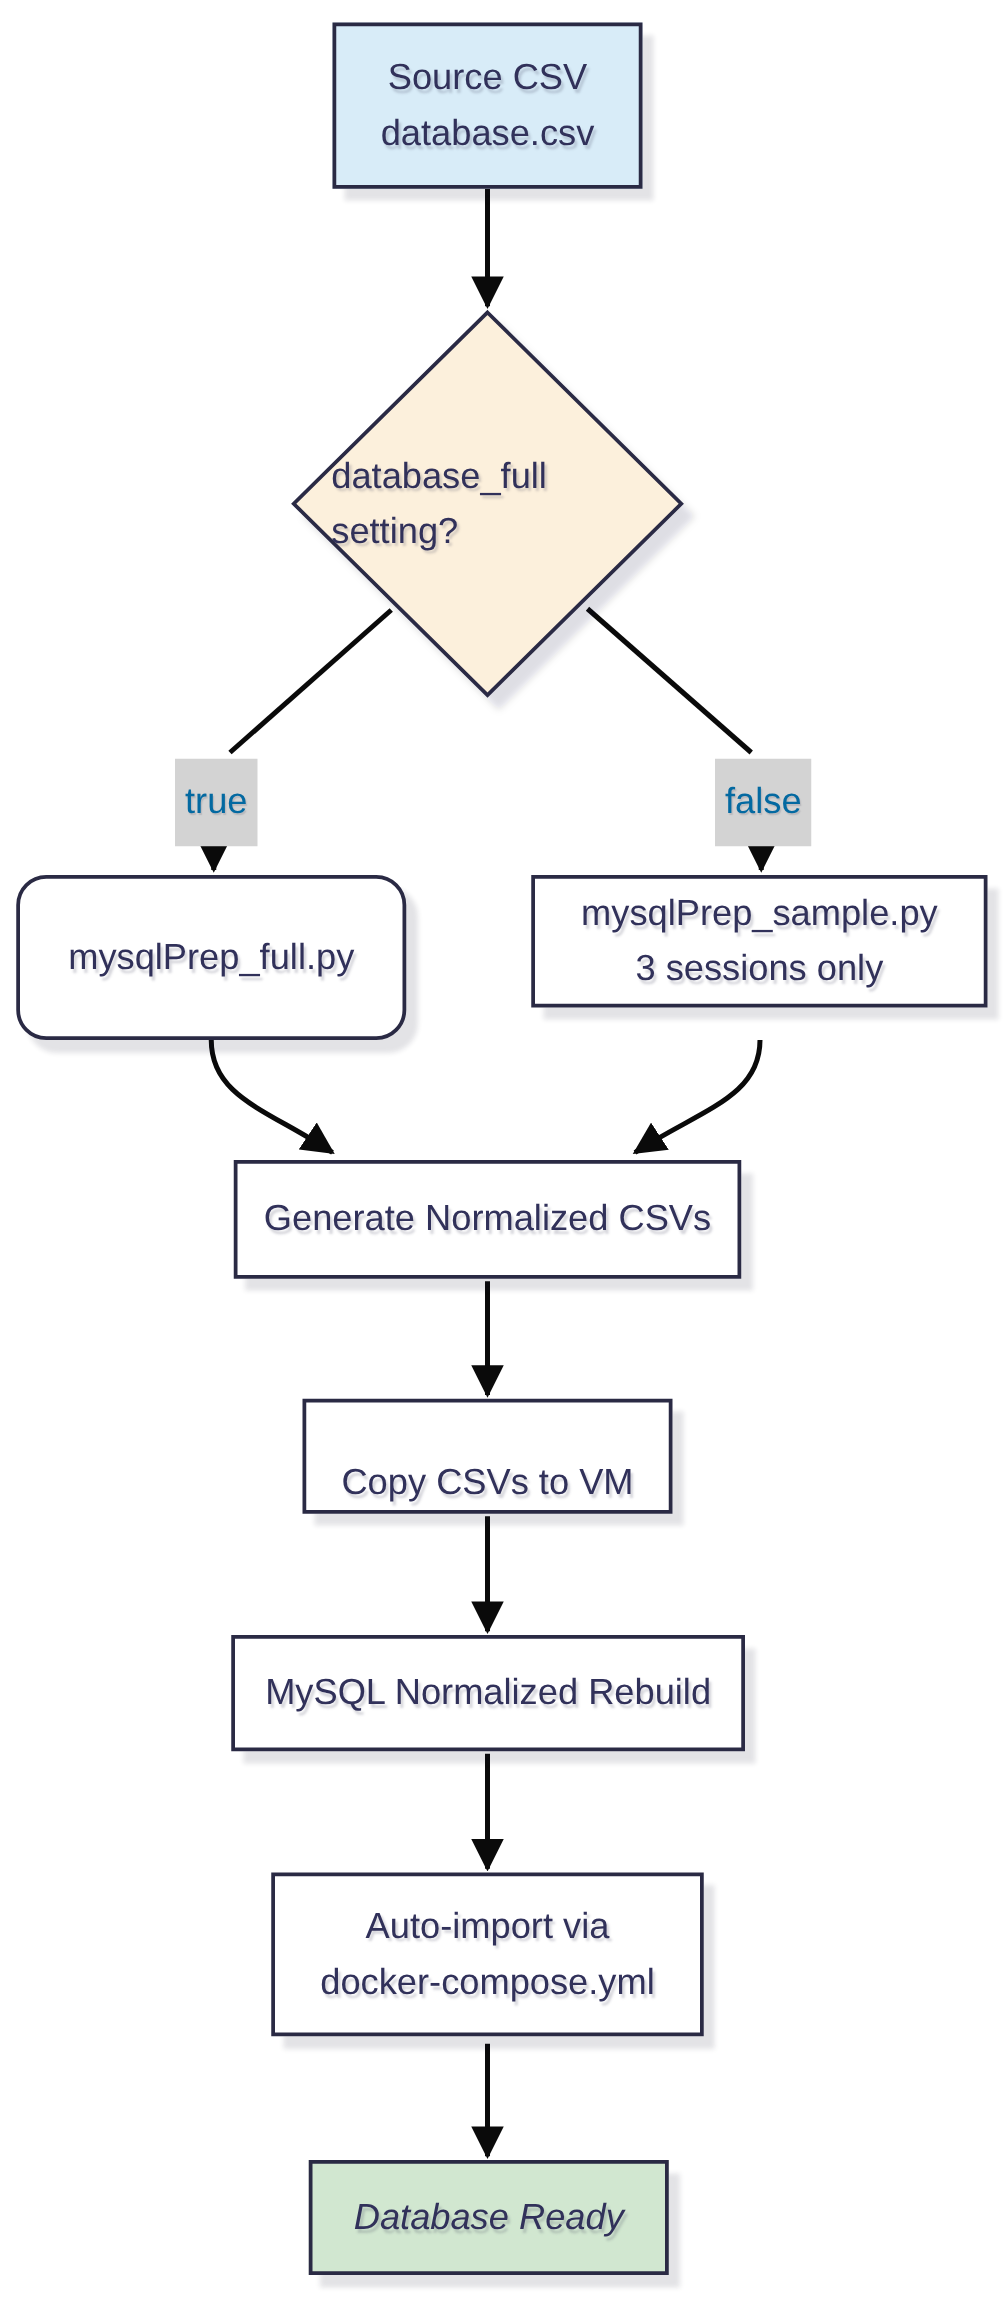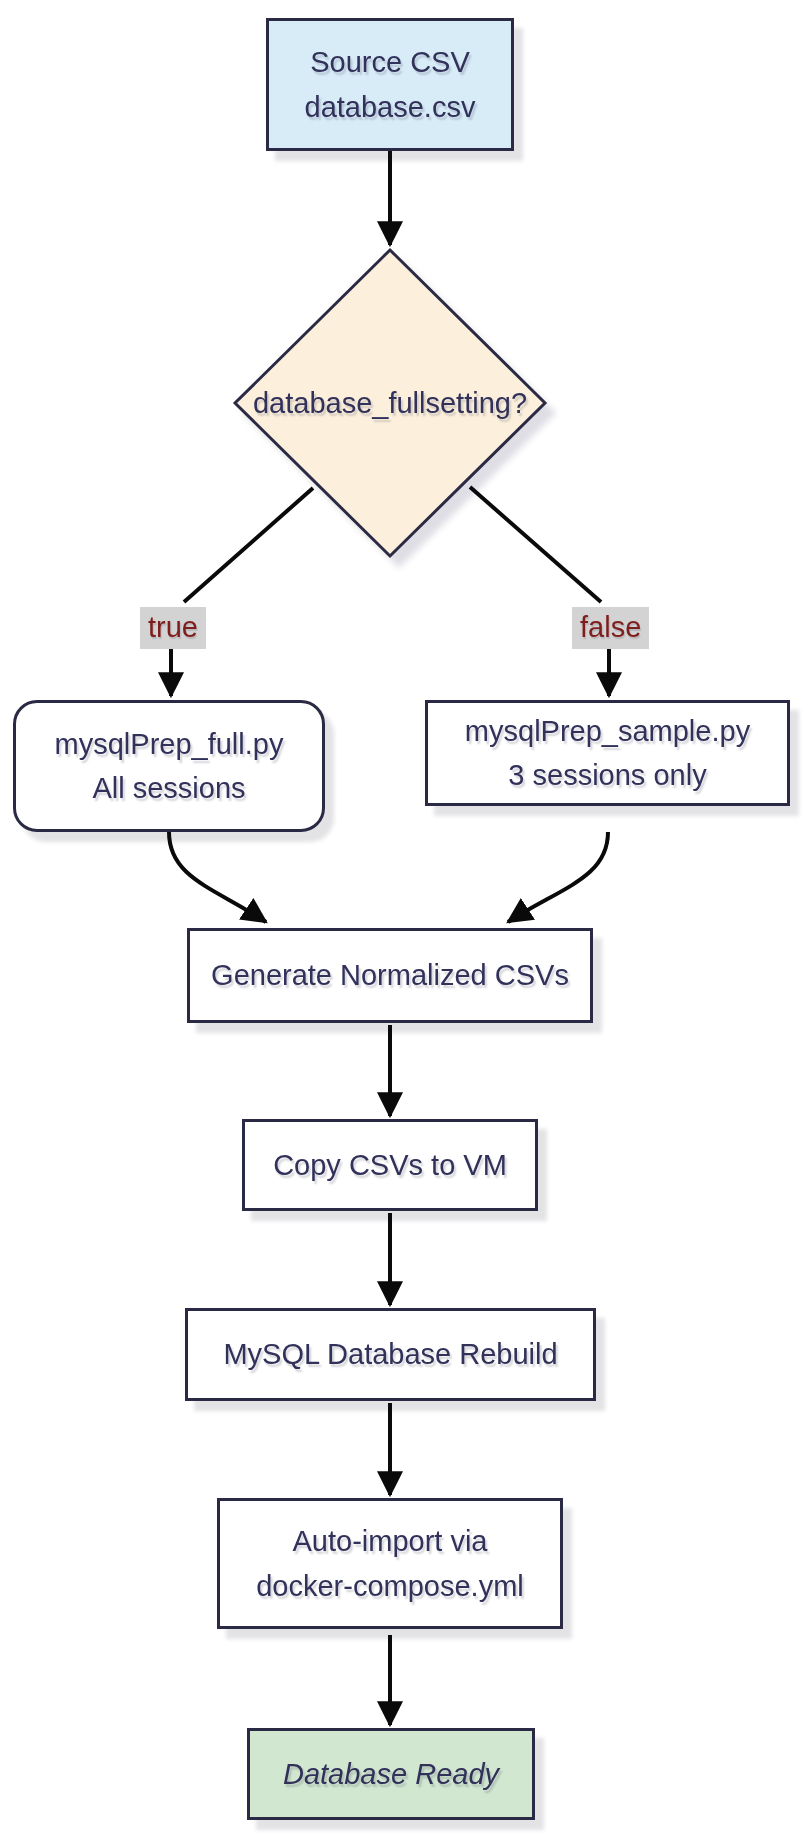--- a/index.html
+++ b/index.html
@@ -28,45 +28,45 @@
     font-size: 29px;
     line-height: 1.52;
     text-shadow: 2px 3px 2px rgba(60, 60, 85, 0.22);
   }
   .node-line { display: block; white-space: nowrap; }
   .fill-source { background: #d8ecf8; }
   .fill-ready  { background: #d1e7d0; font-style: italic; }
   .diamond-text {
     position: absolute;
     left: 265px; top: 335px; width: 250px; height: 136px;
-    display: flex; justify-content: center; align-items: center;
+    display: flex; flex-direction: column; justify-content: center; align-items: flex-start;
     text-align: center;
     color: #31315a;
     font-size: 29px;
     line-height: 1.52;
     text-shadow: 2px 3px 2px rgba(60, 60, 85, 0.22);
     background: transparent;
     border: none;
     box-shadow: none;
   }
   .edge-label {
     position: absolute;
     background: #d3d3d3;
-    color: #7f1d1d;
+    color: #0369a1;
     font-size: 29px;
     line-height: 1.3;
-    padding: 2px 8px;
+    padding: 16px 8px;
     text-shadow: 1px 2px 1px rgba(60, 60, 85, 0.18);
     white-space: nowrap;
   }
   .node-source     { left: 266px; top: 18px;   width: 248px; height: 133px; }
   .node-full       { left: 13px;  top: 700px;  width: 312px; height: 132px; border-radius: 24px; }
   .node-sample     { left: 425px; top: 700px;  width: 365px; height: 106px; }
   .node-generate   { left: 187px; top: 928px;  width: 406px; height: 95px; }
-  .node-copy       { left: 242px; top: 1119px; width: 296px; height: 92px; }
+  .node-copy       { left: 242px; top: 1119px; width: 296px; height: 92px; justify-content: flex-end; }
   .node-rebuild    { left: 185px; top: 1308px; width: 411px; height: 93px; }
   .node-autoimport { left: 217px; top: 1498px; width: 346px; height: 131px; }
   .node-ready      { left: 247px; top: 1728px; width: 288px; height: 92px; }
   .label-true  { left: 140px; top: 607px; }
   .label-false { left: 572px; top: 607px; }
 </style>
 </head>
 <body>
 
 <div class="canvas">
@@ -108,38 +108,37 @@
   <div class="diamond-text">
     <span class="node-line">database_full</span>
     <span class="node-line">setting?</span>
   </div>
 
   <div class="edge-label label-true">true</div>
   <div class="edge-label label-false">false</div>
 
   <div class="node node-full">
     <span class="node-line">mysqlPrep_full.py</span>
-    <span class="node-line">All sessions</span>
   </div>
 
   <div class="node node-sample">
     <span class="node-line">mysqlPrep_sample.py</span>
     <span class="node-line">3 sessions only</span>
   </div>
 
   <div class="node node-generate">
     <span class="node-line">Generate Normalized CSVs</span>
   </div>
 
   <div class="node node-copy">
     <span class="node-line">Copy CSVs to VM</span>
   </div>
 
   <div class="node node-rebuild">
-    <span class="node-line">MySQL Database Rebuild</span>
+    <span class="node-line">MySQL Normalized Rebuild</span>
   </div>
 
   <div class="node node-autoimport">
     <span class="node-line">Auto-import via</span>
     <span class="node-line">docker-compose.yml</span>
   </div>
 
   <div class="node node-ready fill-ready">
     <span class="node-line">Database Ready</span>
   </div>

